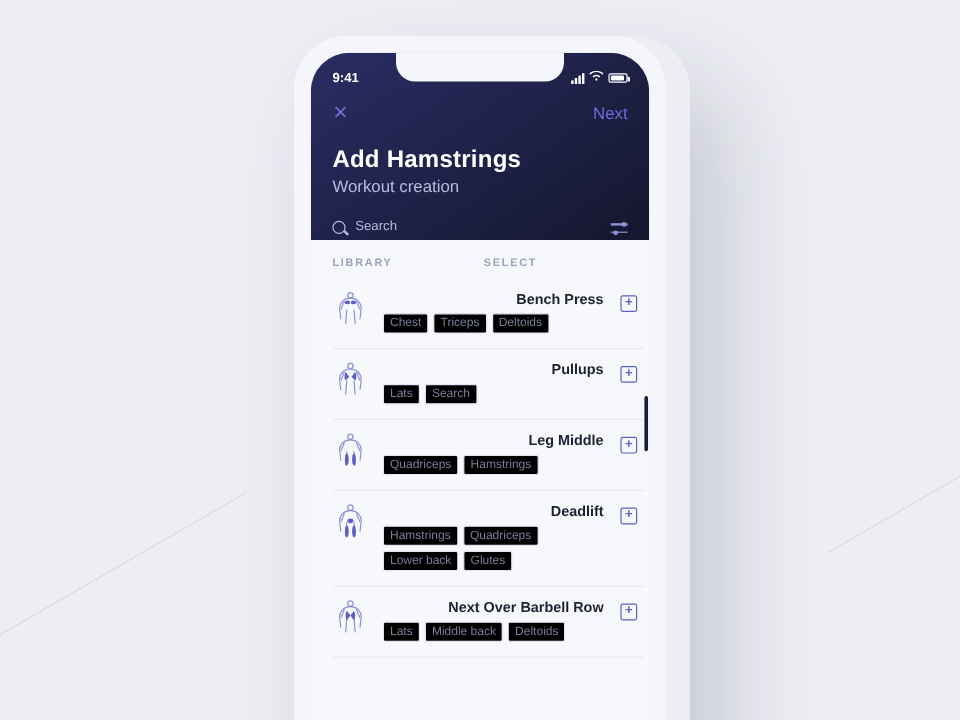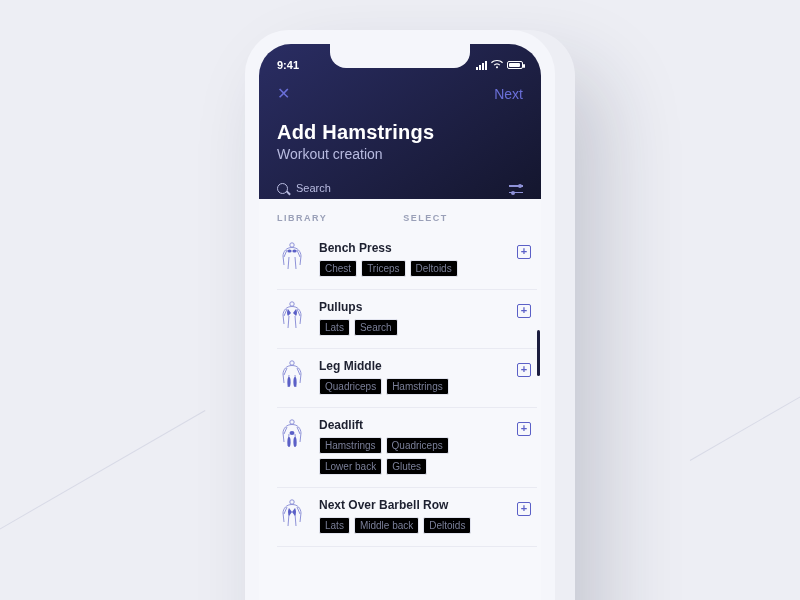--- a/index.html
+++ b/index.html
@@ -112,21 +112,21 @@
   .item {
     display:flex; gap:12px; padding: 10px 12px 12px 0;
     border-bottom: 1px solid #e9eaf2;
     position:relative;
   }
   .muscle-icon {
     width: 30px; height: 34px; flex-shrink:0;
     display:flex; align-items:center; justify-content:center;
   }
   .muscle-icon svg { width: 28px; height: 34px; }
-  .body { flex:1; padding-right: 22px;}
+  .body { flex:1; padding-right: 22px; text-align: right;}
   .name { font-size: 12px; font-weight: 800; color:#1d2030; }
   .chips { display:flex; flex-wrap:wrap; gap:4px; margin-top:5px;}
   .chip {
     font-size:10px; color:#7a7f98; border:1px solid #e2e4ef; border-radius:2px;
     padding: 2px 5px; background:#000000;
   }
   .add {
     position:absolute; right:6px; top:14px;
     width:14px; height:14px; border:1.5px solid #5b60c7; color:#5b60c7;
     font-size:11px; line-height:11px; text-align:center; border-radius:2px;

